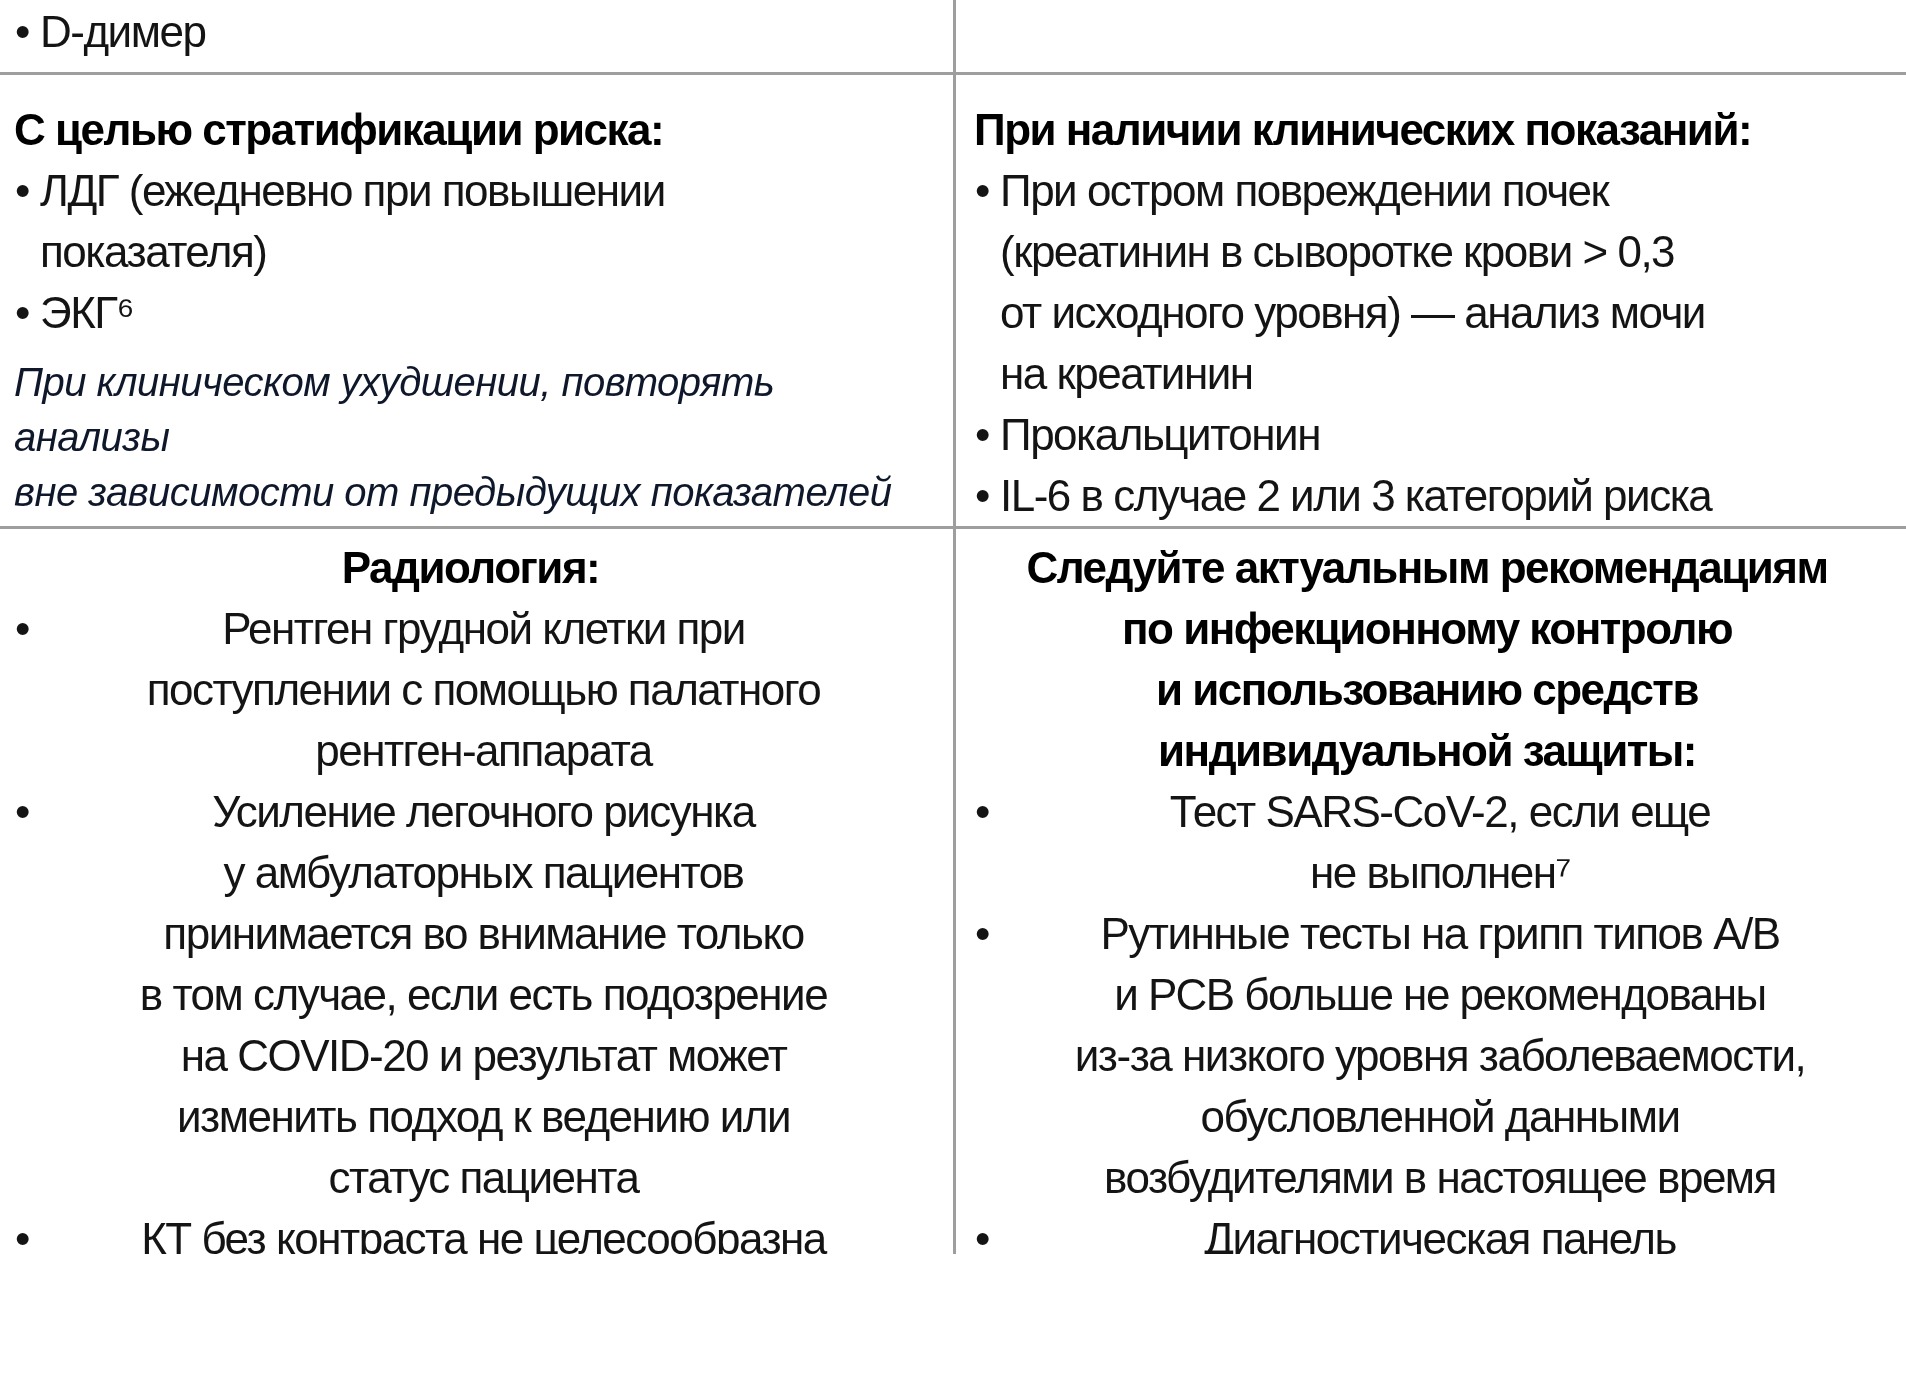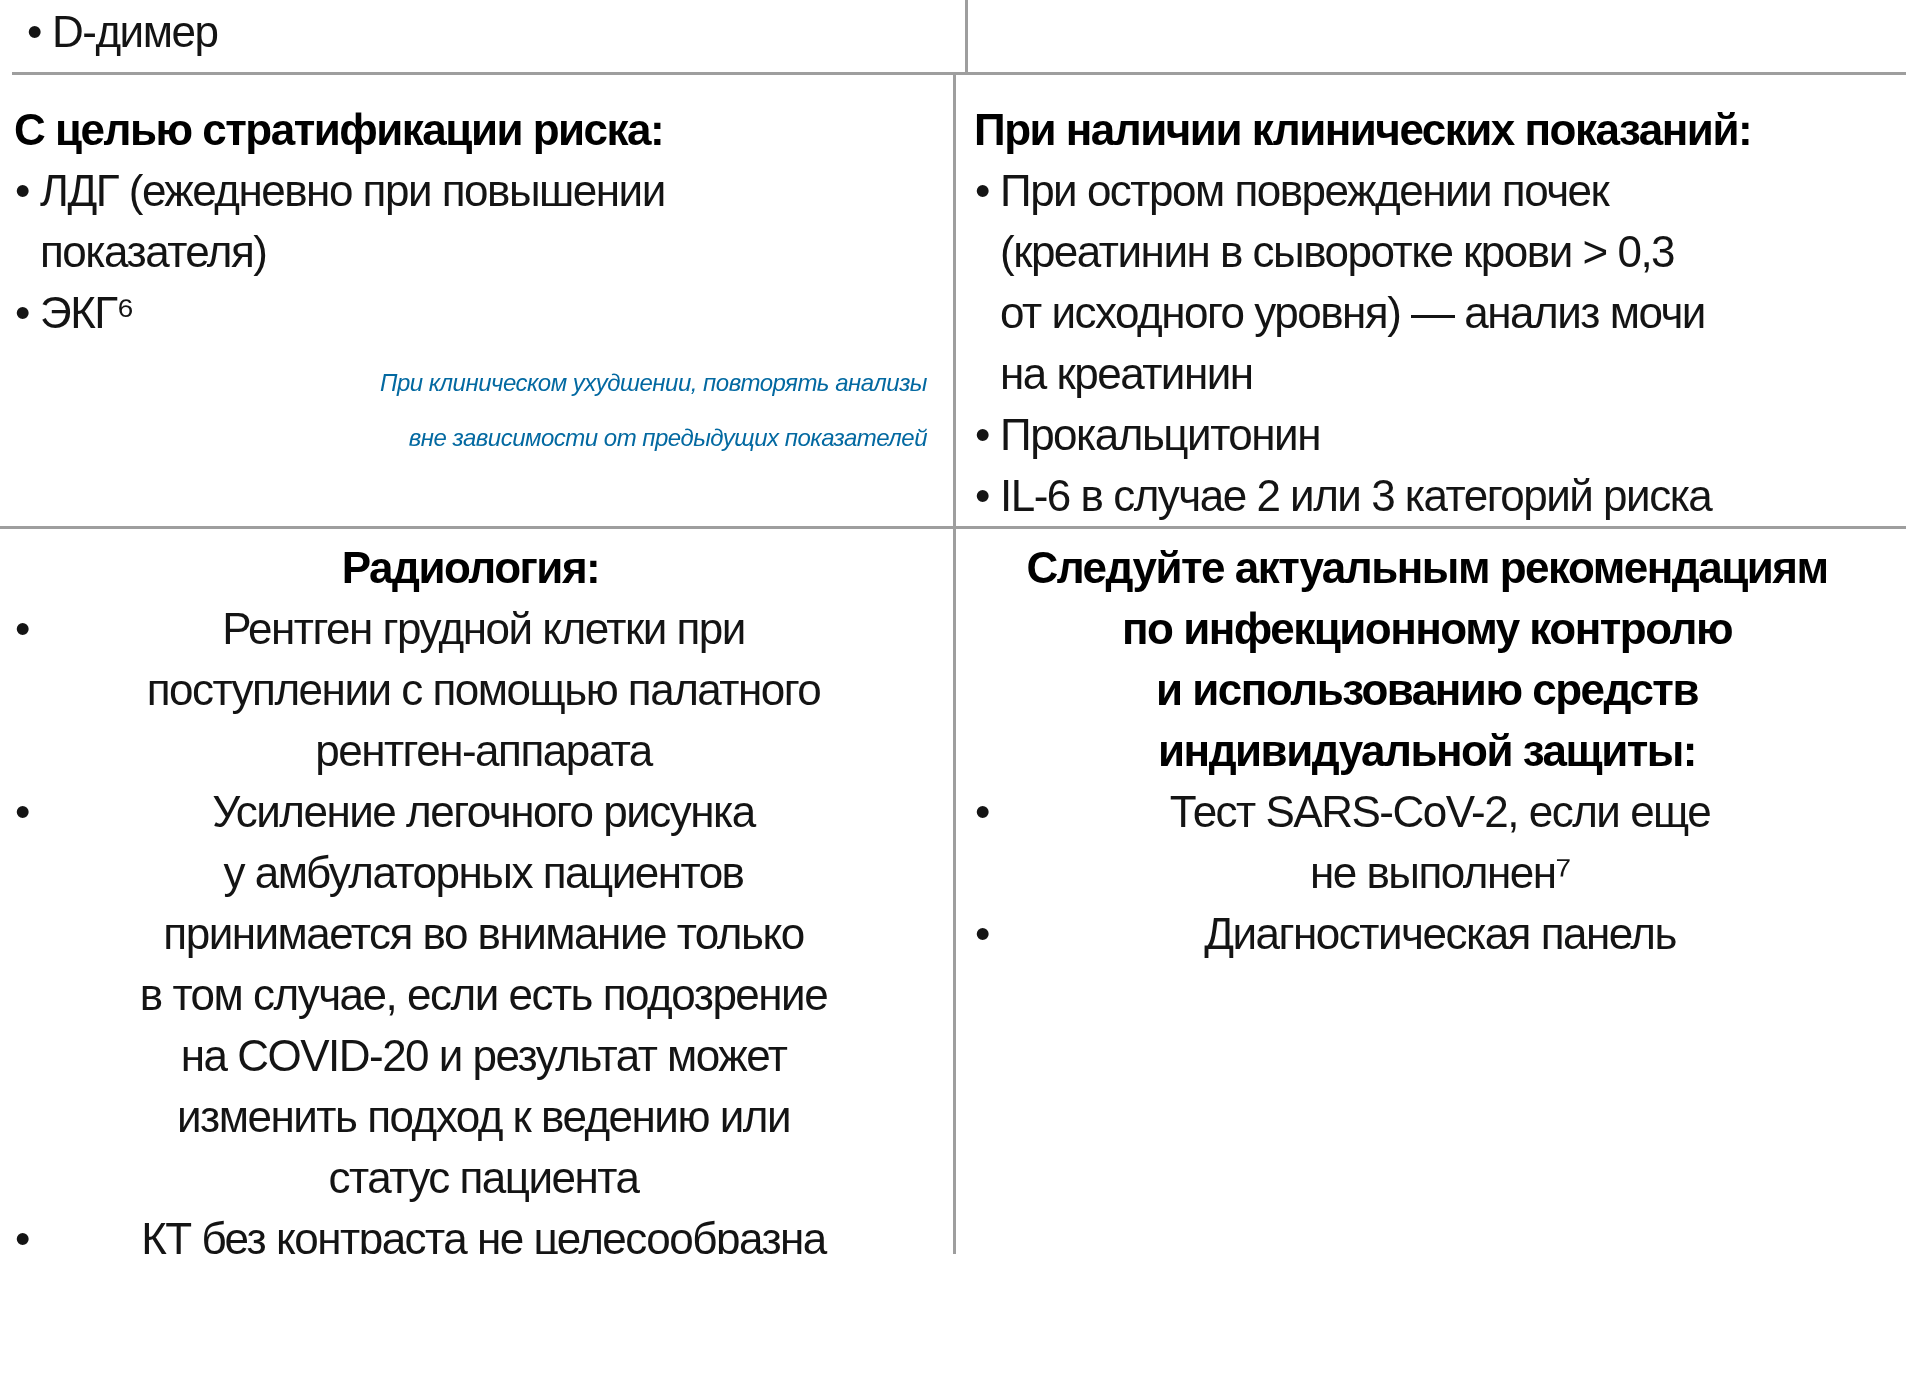--- a/index.html
+++ b/index.html
@@ -2,21 +2,21 @@
 <html lang="ru"><head>
 <meta charset="utf-8">
 <style>
   * { margin:0; padding:0; box-sizing:border-box; }
   html, body { width:1906px; height:1382px; overflow:hidden; background:#ffffff; }
   body { font-family:"Liberation Sans","DejaVu Sans",sans-serif; color:#141414; }
 
   .doc-table { width:1906px; height:1382px; background:#ffffff; }
 
   .row { display:grid; grid-template-columns:953px 953px; overflow:hidden; }
-  .row-1 { height:75px;  border-bottom:3px solid #9e9e9e;margin-left:12px; }
+  .row-1 { height:75px;  border-bottom:3px solid #9e9e9e; }
   .row-2 { height:454px; border-bottom:3px solid #9e9e9e; }
   .row-3 { height:725px; }
 
   .cell {
     overflow:hidden;
     padding:24px 26px 0 14px;
     font-size:44px;
     line-height:61px;
     letter-spacing:-1.5px;
   }
@@ -28,26 +28,25 @@
 
   ul.blist { list-style:none; }
   ul.blist li { position:relative; padding-left:26px; }
   .dot { position:absolute; left:1px; top:0; }
   .dot::before { content:"\2022"; }
   .txt { white-space:pre-line; }
 
   .note {
     margin-top:12px;
     font-style:italic;
-    font-size:24px;
+    font-size:40px;
     line-height:55px;
     letter-spacing:-0.5px;
     white-space:pre-line;
-    color:#0369a1;
-    text-align:right;
+    color:#0f172a;
   }
 </style>
 </head>
 <body>
 
 <div class="doc-table">
 
   <div class="row row-1">
     <div class="cell cell-l">
       <ul class="blist">
@@ -132,19 +131,27 @@
 и использованию средств
 индивидуальной защиты:</div>
       <ul class="blist">
         <li>
           <span class="dot"></span>
           <span class="txt">Тест SARS-CoV-2, если еще
 не выполнен⁷</span>
         </li>
         <li>
           <span class="dot"></span>
+          <span class="txt">Рутинные тесты на грипп типов A/B
+и РСВ больше не рекомендованы
+из-за низкого уровня заболеваемости,
+обусловленной данными
+возбудителями в настоящее время</span>
+        </li>
+        <li>
+          <span class="dot"></span>
           <span class="txt">Диагностическая панель</span>
         </li>
       </ul>
     </div>
   </div>
 
 </div>
 
 </body></html>

